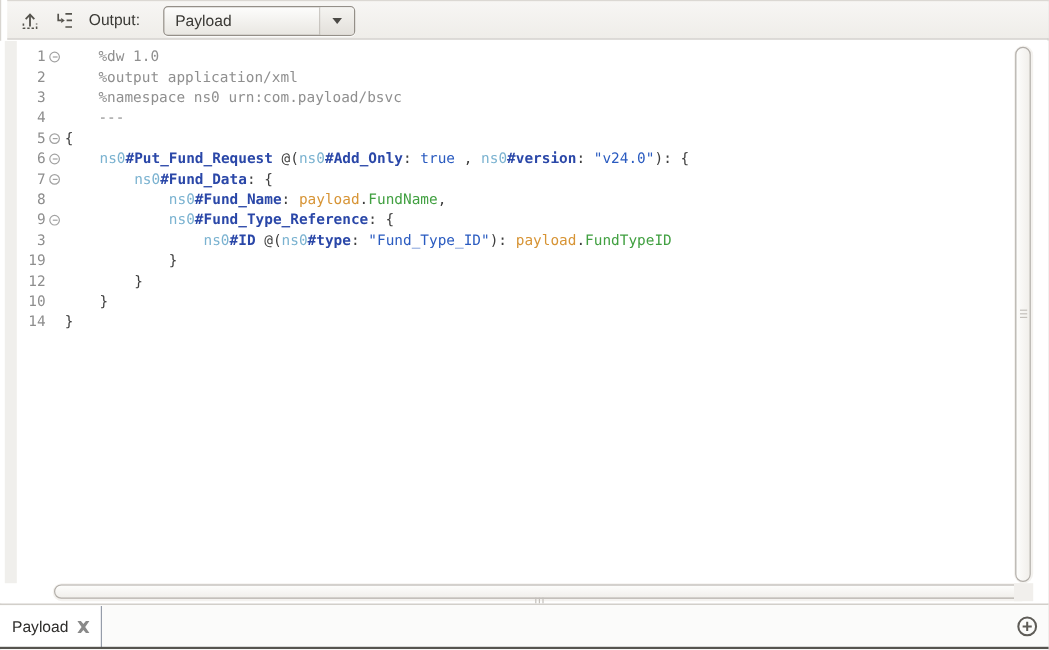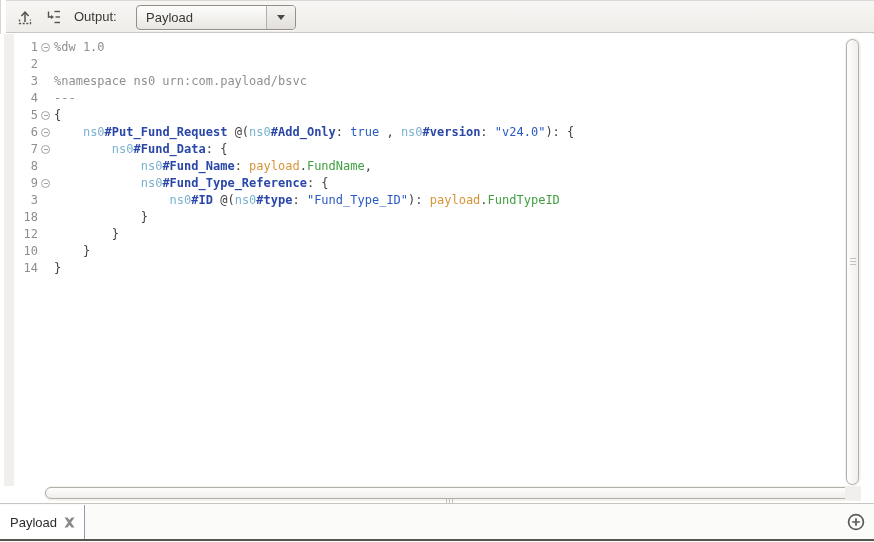--- a/index.html
+++ b/index.html
@@ -44,21 +44,21 @@
   .line { display:flex; height:17px; }
   .lnum { width:38px; text-align:right; color:#8e8e8e;
     font:12px/17px "DejaVu Sans Mono",monospace; }
   .fold { width:16px; position:relative; }
   .folddot { position:absolute; left:3px; top:4px; width:9px; height:9px;
     border:1px solid #a2a2a2; border-radius:50%; background:#fff; }
   .folddot::after { content:""; position:absolute; left:1.5px; right:1.5px;
     top:3px; height:1px; background:#a2a2a2; }
   .codetext { font:12px/17px "DejaVu Sans Mono",monospace; white-space:pre; }
   .codetext span { white-space:pre; }
-  .tk-dim { color:var(--c-dim); }
+  .tk-dim { color:var(--c-dim);margin-left:28px; }
   .tk-ns  { color:var(--c-ns); }
   .tk-key { color:var(--c-key); font-weight:bold;text-align:center; }
   .tk-val { color:var(--c-val);margin-top:29px; }
   .tk-str { color:var(--c-str); }
   .tk-pay { color:var(--c-pay); }
   .tk-fld { color:var(--c-fld);text-align:center; }
   .tk-pln { color:var(--c-pln); }
   
   .vscroll { position:absolute; left:845px; top:4px; width:16px; height:448px;
     background:#f4f2ef; border-radius:9px; cursor:default; }
@@ -126,20 +126,21 @@
         <div class="line">
           <span class="lnum">1</span>
           <span class="fold">
             <span class="folddot"></span>
           </span>
           <span class="codetext"><span class="tk-dim">%dw 1.0</span></span>
         </div>
         <div class="line">
           <span class="lnum">2</span>
           <span class="fold"></span>
+          <span class="codetext"><span class="tk-dim">%output application/xml</span></span>
         </div>
         <div class="line">
           <span class="lnum">3</span>
           <span class="fold"></span>
           <span class="codetext"><span class="tk-dim">%namespace ns0 urn:com.payload/bsvc</span></span>
         </div>
         <div class="line">
           <span class="lnum">4</span>
           <span class="fold"></span>
           <span class="codetext"><span class="tk-dim">---</span></span>
@@ -176,21 +177,21 @@
             <span class="folddot"></span>
           </span>
           <span class="codetext"><span class="tk-pln">            </span><span class="tk-ns">ns0</span><span class="tk-key">#Fund_Type_Reference</span><span class="tk-pln">: {</span></span>
         </div>
         <div class="line">
           <span class="lnum">3</span>
           <span class="fold"></span>
           <span class="codetext"><span class="tk-pln">                </span><span class="tk-ns">ns0</span><span class="tk-key">#ID</span><span class="tk-pln"> @(</span><span class="tk-ns">ns0</span><span class="tk-key">#type</span><span class="tk-pln">: </span><span class="tk-str">"Fund_Type_ID"</span><span class="tk-pln">): </span><span class="tk-pay">payload</span><span class="tk-pln">.</span><span class="tk-fld">FundTypeID</span></span>
         </div>
         <div class="line">
-          <span class="lnum">18</span>
+          <span class="lnum">19</span>
           <span class="fold"></span>
           <span class="codetext"><span class="tk-pln">            }</span></span>
         </div>
         <div class="line">
           <span class="lnum">12</span>
           <span class="fold"></span>
           <span class="codetext"><span class="tk-pln">        }</span></span>
         </div>
         <div class="line">
           <span class="lnum">10</span>

